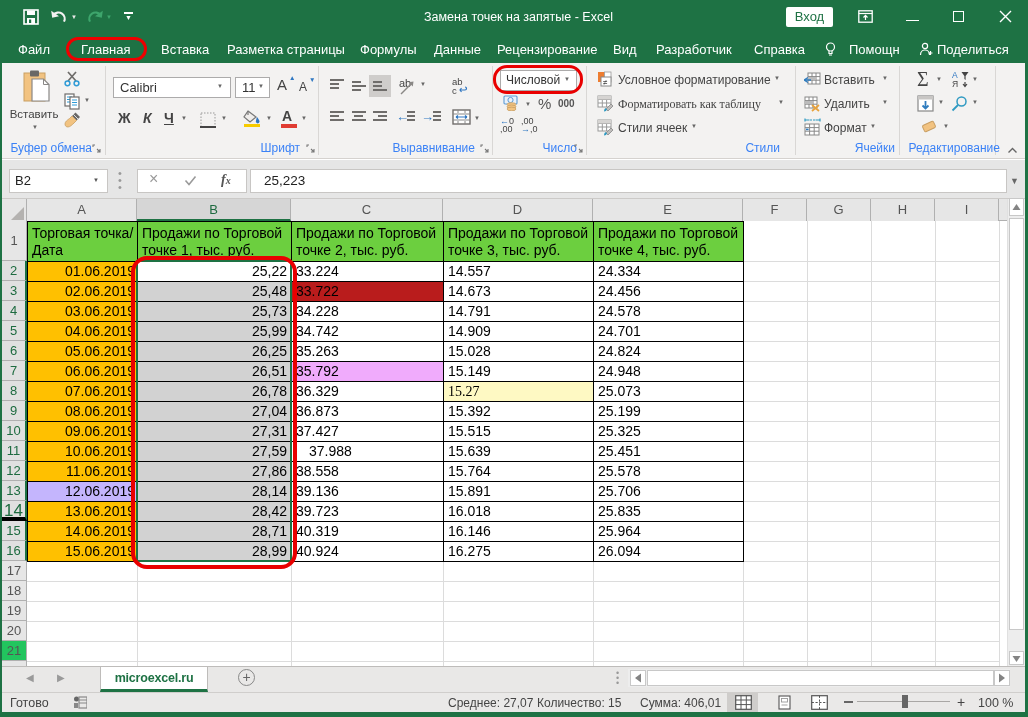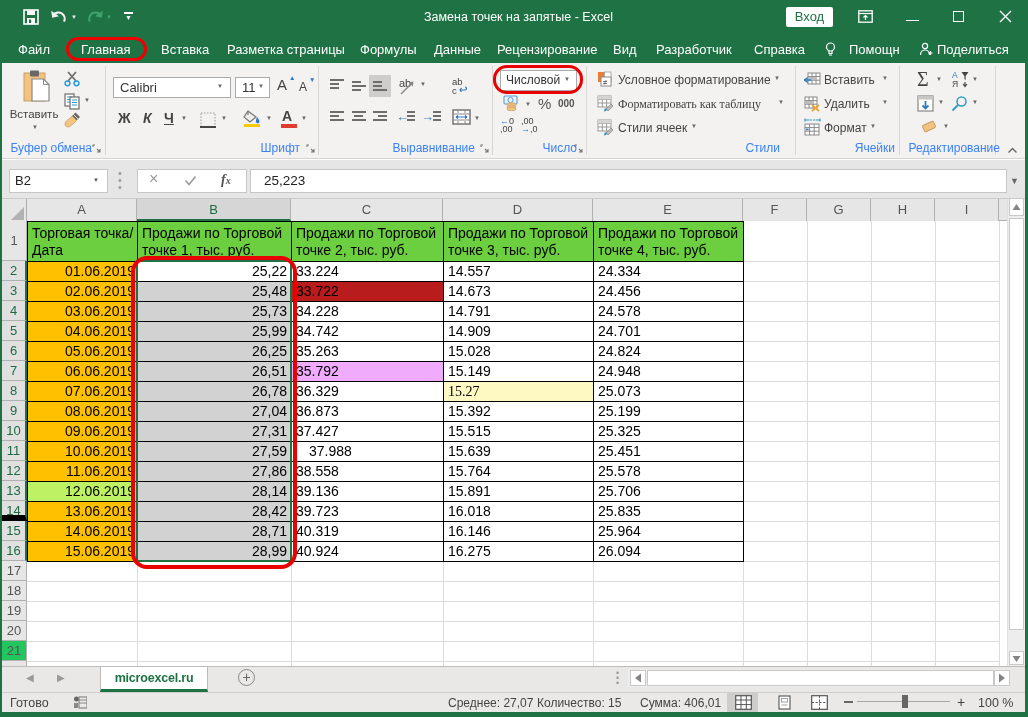--- a/index.html
+++ b/index.html
@@ -343,21 +343,21 @@
 <div class="ab" style="left:2px;top:301px;width:25px;height:20px;background:#E0E0E0;border-right:2px solid #1E7244;border-bottom:1px solid #B0B0B0;font-size:13px;color:#1E6B40;text-align:center;line-height:20px;">4</div>
 <div class="ab" style="left:2px;top:321px;width:25px;height:20px;background:#E0E0E0;border-right:2px solid #1E7244;border-bottom:1px solid #B0B0B0;font-size:13px;color:#1E6B40;text-align:center;line-height:20px;">5</div>
 <div class="ab" style="left:2px;top:341px;width:25px;height:20px;background:#E0E0E0;border-right:2px solid #1E7244;border-bottom:1px solid #B0B0B0;font-size:13px;color:#1E6B40;text-align:center;line-height:20px;">6</div>
 <div class="ab" style="left:2px;top:361px;width:25px;height:20px;background:#E0E0E0;border-right:2px solid #1E7244;border-bottom:1px solid #B0B0B0;font-size:13px;color:#1E6B40;text-align:center;line-height:20px;">7</div>
 <div class="ab" style="left:2px;top:381px;width:25px;height:20px;background:#E0E0E0;border-right:2px solid #1E7244;border-bottom:1px solid #B0B0B0;font-size:13px;color:#1E6B40;text-align:center;line-height:20px;">8</div>
 <div class="ab" style="left:2px;top:401px;width:25px;height:20px;background:#E0E0E0;border-right:2px solid #1E7244;border-bottom:1px solid #B0B0B0;font-size:13px;color:#1E6B40;text-align:center;line-height:20px;">9</div>
 <div class="ab" style="left:2px;top:421px;width:25px;height:20px;background:#E0E0E0;border-right:2px solid #1E7244;border-bottom:1px solid #B0B0B0;font-size:13px;color:#1E6B40;text-align:center;line-height:20px;">10</div>
 <div class="ab" style="left:2px;top:441px;width:25px;height:20px;background:#E0E0E0;border-right:2px solid #1E7244;border-bottom:1px solid #B0B0B0;font-size:13px;color:#1E6B40;text-align:center;line-height:20px;">11</div>
 <div class="ab" style="left:2px;top:461px;width:25px;height:20px;background:#E0E0E0;border-right:2px solid #1E7244;border-bottom:1px solid #B0B0B0;font-size:13px;color:#1E6B40;text-align:center;line-height:20px;">12</div>
 <div class="ab" style="left:2px;top:481px;width:25px;height:20px;background:#E0E0E0;border-right:2px solid #1E7244;border-bottom:1px solid #B0B0B0;font-size:13px;color:#1E6B40;text-align:center;line-height:20px;">13</div>
-<div class="ab" style="left:2px;top:501px;width:25px;height:20px;background:#E0E0E0;border-right:2px solid #1E7244;border-bottom:6px solid #000000;font-size:13px;color:#1E6B40;text-align:center;line-height:20px;">14</div>
+<div class="ab" style="left:2px;top:501px;width:25px;height:20px;background:#E0E0E0;border-right:2px solid #1E7244;border-bottom:4px solid #000000;font-size:17px;color:#1E6B40;text-align:center;line-height:20px;">14</div>
 <div class="ab" style="left:2px;top:521px;width:25px;height:20px;background:#E0E0E0;border-right:2px solid #1E7244;border-bottom:1px solid #B0B0B0;font-size:13px;color:#1E6B40;text-align:center;line-height:20px;">15</div>
 <div class="ab" style="left:2px;top:541px;width:25px;height:20px;background:#E0E0E0;border-right:2px solid #1E7244;border-bottom:1px solid #B0B0B0;font-size:13px;color:#1E6B40;text-align:center;line-height:20px;">16</div>
 <div class="ab" style="left:2px;top:561px;width:25px;height:20px;background:#E6E6E6;border-right:1px solid #B0B0B0;border-bottom:1px solid #B0B0B0;font-size:13px;color:#555;text-align:center;line-height:20px;">17</div>
 <div class="ab" style="left:2px;top:581px;width:25px;height:20px;background:#E6E6E6;border-right:1px solid #B0B0B0;border-bottom:1px solid #B0B0B0;font-size:13px;color:#555;text-align:center;line-height:20px;">18</div>
 <div class="ab" style="left:2px;top:601px;width:25px;height:20px;background:#E6E6E6;border-right:1px solid #B0B0B0;border-bottom:1px solid #B0B0B0;font-size:13px;color:#555;text-align:center;line-height:20px;">19</div>
 <div class="ab" style="left:2px;top:621px;width:25px;height:20px;background:#E6E6E6;border-right:1px solid #B0B0B0;border-bottom:1px solid #B0B0B0;font-size:13px;color:#555;text-align:center;line-height:20px;">20</div>
 <div class="ab" style="left:2px;top:641px;width:25px;height:20px;background:#22c55e;border-right:1px solid #B0B0B0;border-bottom:1px solid #B0B0B0;font-size:13px;color:#555;text-align:center;line-height:20px;">21</div>
 <div class="ab" style="left:2px;top:661px;width:25px;height:5px;background:#E6E6E6;border-right:1px solid #B0B0B0;"></div>
 <div class="ab" style="left:137px;top:221px;width:1px;height:445px;background:#DCDCDC;"></div>
 <div class="ab" style="left:291px;top:221px;width:1px;height:445px;background:#DCDCDC;"></div>
@@ -442,21 +442,21 @@
 <div class="cell" style="left:27px;top:441px;width:111px;height:21px;background:#FFC000;border:1px solid #000;text-align:right;padding-right:2px;">10.06.2019</div>
 <div class="cell" style="left:137px;top:441px;width:155px;height:21px;background:#D2D2D2;border:1px solid #000;text-align:right;padding-right:4px;">27,59</div>
 <div class="cell" style="left:291px;top:441px;width:153px;height:21px;background:#fff;border:1px solid #000;padding-left:17px;">37.988</div>
 <div class="cell" style="left:443px;top:441px;width:151px;height:21px;background:#fff;border:1px solid #000;padding-left:4px;">15.639</div>
 <div class="cell" style="left:593px;top:441px;width:151px;height:21px;background:#fff;border:1px solid #000;padding-left:4px;">25.451</div>
 <div class="cell" style="left:27px;top:461px;width:111px;height:21px;background:#FFC000;border:1px solid #000;text-align:right;padding-right:2px;">11.06.2019</div>
 <div class="cell" style="left:137px;top:461px;width:155px;height:21px;background:#D2D2D2;border:1px solid #000;text-align:right;padding-right:4px;">27,86</div>
 <div class="cell" style="left:291px;top:461px;width:153px;height:21px;background:#fff;border:1px solid #000;padding-left:4px;">38.558</div>
 <div class="cell" style="left:443px;top:461px;width:151px;height:21px;background:#fff;border:1px solid #000;padding-left:4px;">15.764</div>
 <div class="cell" style="left:593px;top:461px;width:151px;height:21px;background:#fff;border:1px solid #000;padding-left:4px;">25.578</div>
-<div class="cell" style="left:27px;top:481px;width:111px;height:21px;background:#bef264;border:1px solid #000;text-align:right;padding-right:2px;">12.06.2019</div>
+<div class="cell" style="left:27px;top:481px;width:111px;height:21px;background:#c4b5fd;border:1px solid #000;text-align:right;padding-right:2px;">12.06.2019</div>
 <div class="cell" style="left:137px;top:481px;width:155px;height:21px;background:#D2D2D2;border:1px solid #000;text-align:right;padding-right:4px;">28,14</div>
 <div class="cell" style="left:291px;top:481px;width:153px;height:21px;background:#fff;border:1px solid #000;padding-left:4px;">39.136</div>
 <div class="cell" style="left:443px;top:481px;width:151px;height:21px;background:#fff;border:1px solid #000;padding-left:4px;">15.891</div>
 <div class="cell" style="left:593px;top:481px;width:151px;height:21px;background:#fff;border:1px solid #000;padding-left:4px;">25.706</div>
 <div class="cell" style="left:27px;top:501px;width:111px;height:21px;background:#FFC000;border:1px solid #000;text-align:right;padding-right:2px;">13.06.2019</div>
 <div class="cell" style="left:137px;top:501px;width:155px;height:21px;background:#D2D2D2;border:1px solid #000;text-align:right;padding-right:4px;">28,42</div>
 <div class="cell" style="left:291px;top:501px;width:153px;height:21px;background:#fff;border:1px solid #000;padding-left:4px;">39.723</div>
 <div class="cell" style="left:443px;top:501px;width:151px;height:21px;background:#fff;border:1px solid #000;padding-left:4px;">16.018</div>
 <div class="cell" style="left:593px;top:501px;width:151px;height:21px;background:#fff;border:1px solid #000;padding-left:4px;">25.835</div>
 <div class="cell" style="left:27px;top:521px;width:111px;height:21px;background:#FFC000;border:1px solid #000;text-align:right;padding-right:2px;">14.06.2019</div>

